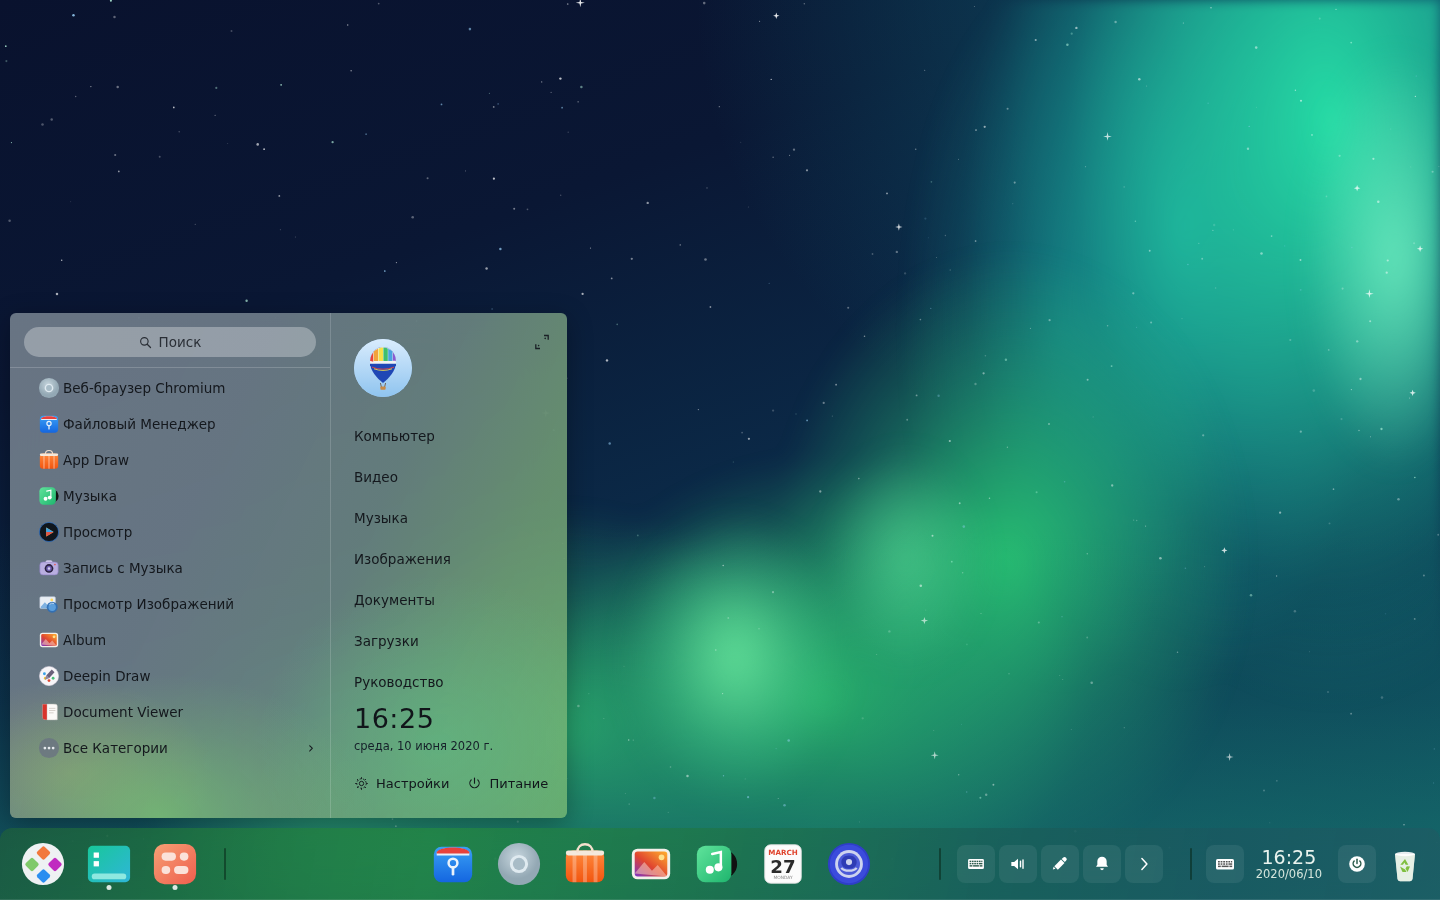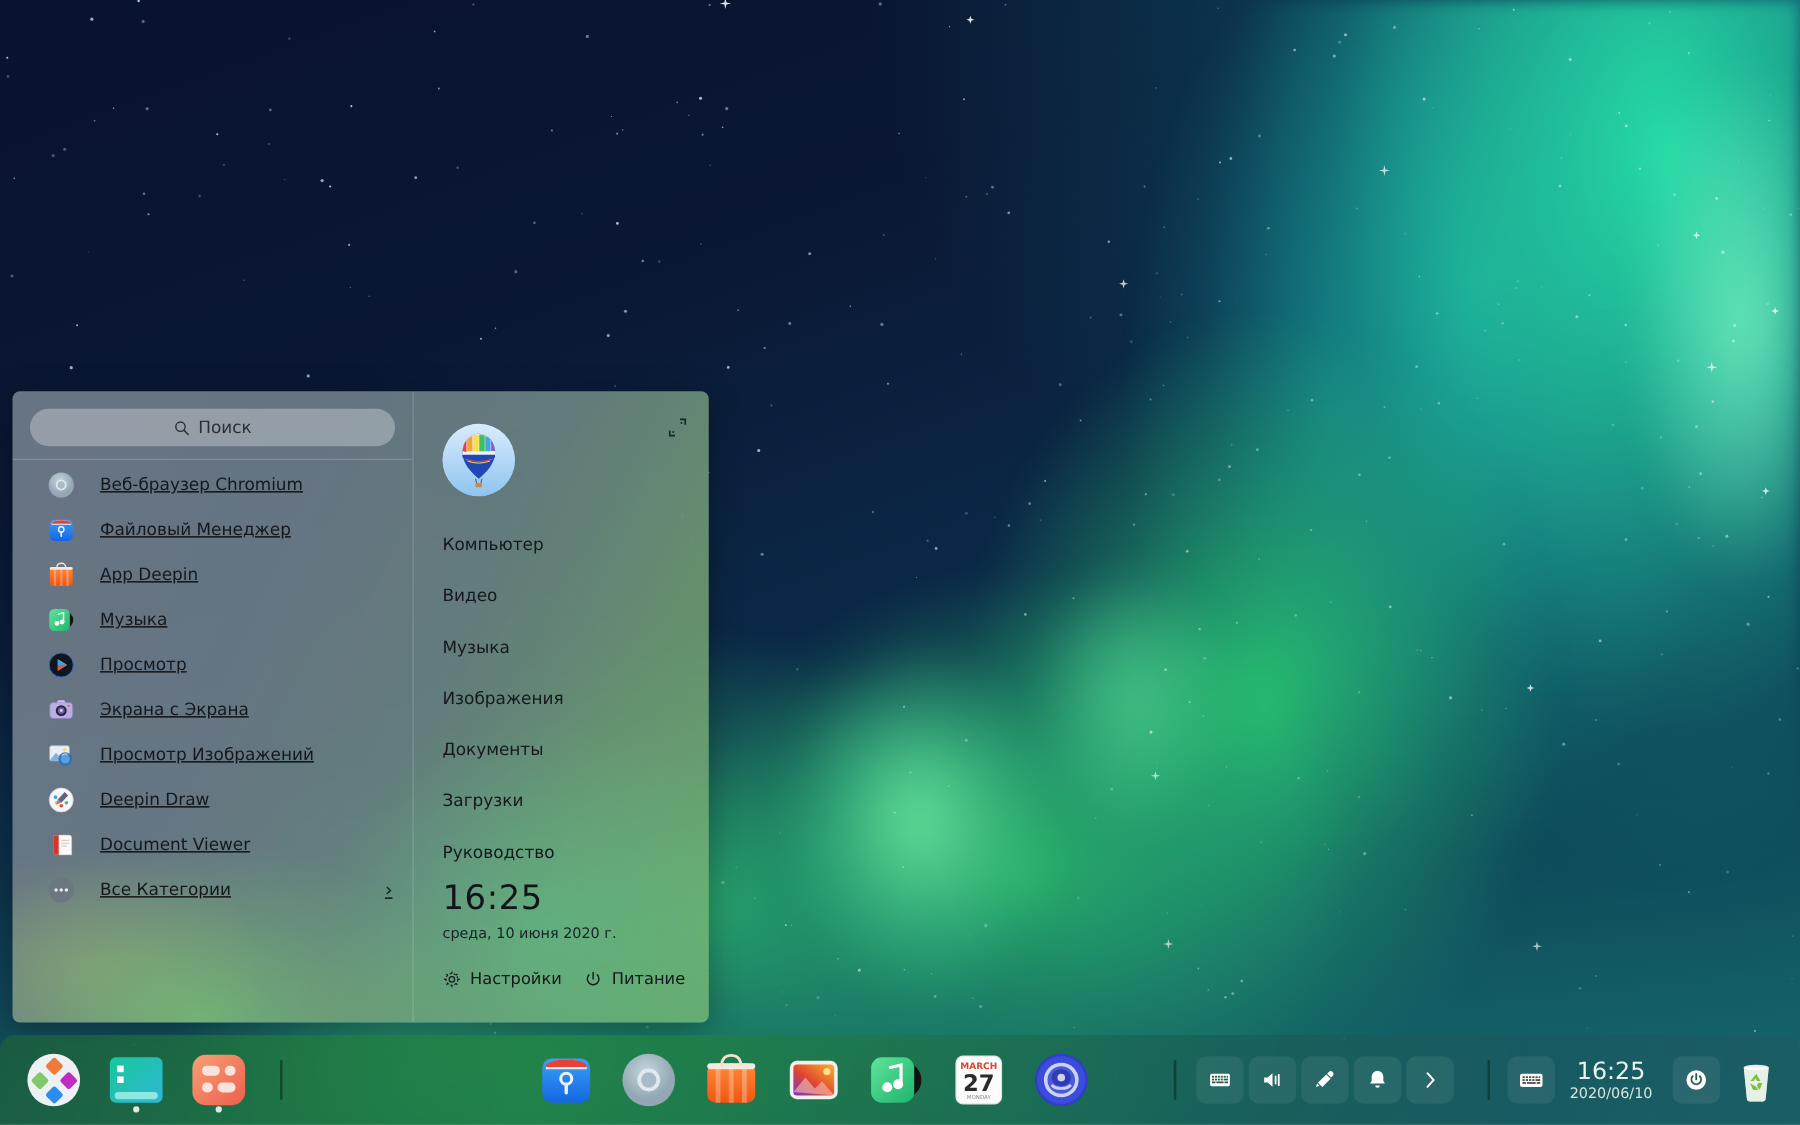--- a/index.html
+++ b/index.html
@@ -75,23 +75,22 @@
   #search-box {
     height:30px; border-radius:15px; background:rgba(255,255,255,0.30);
     display:flex; align-items:center; justify-content:center; gap:7px;
     border:none; width:100%;
   }
   #search-box .ph { font-size:13.5px; color:#2a2f36; }
   .sep-line { height:1px; background:rgba(255,255,255,0.18); }
 
   #app-list { flex:1; padding-top:2px; overflow:hidden; }
   .app-row {
-    height:36px; display:flex; align-items:center; gap:20px;
+    height:36px; display:flex; align-items:center; gap:3px;
     padding:0 16px 0 28px;
-    text-decoration:underline;
   }
   .app-row .lbl { font-size:13.5px; color:#14181d; white-space:nowrap; }
   .app-ico { width:22px; height:22px; flex:0 0 22px; position:relative; }
   .chev { margin-left:auto; color:#14181d; font-size:15px; line-height:1; }
 
   
   #launcher-right {
     position:relative; z-index:2; flex:1; height:100%;
     padding:22px 0 0 23px;
     border-left:1px solid rgba(255,255,255,0.16);
@@ -635,21 +634,21 @@
                 <rect x="4" y="10" width="40" height="33" rx="7" fill="url(#asg)"></rect>
                 <g opacity="0.28" fill="#ffffff">
                   <rect x="11" y="10" width="4" height="33"></rect>
                   <rect x="22" y="10" width="4" height="33"></rect>
                   <rect x="33" y="10" width="4" height="33"></rect>
                 </g>
                 <rect x="4" y="10" width="40" height="5" rx="2.5" fill="#f4e9dc"></rect>
                 <path d="M16 12c0-6 3.6-8.6 8-8.6S32 6 32 12" fill="none" stroke="#f4e0cd" stroke-width="2.4"></path>
               </svg>
             </span>
-            <span class="lbl">App Deepin</span>
+            <span class="lbl">App Draw</span>
           </div>
           <div class="app-row">
             <span class="app-ico">
               <svg width="22" height="22" viewBox="0 0 48 48">
                 <circle cx="30" cy="24" r="15" fill="#111"></circle>
                 <defs>
                   <linearGradient id="mug" x1="0" y1="0" x2="1" y2="1">
                     <stop offset="0%" stop-color="#5fe39b"></stop>
                     <stop offset="100%" stop-color="#1fb56e"></stop>
                   </linearGradient>
@@ -679,34 +678,52 @@
               <svg width="22" height="22" viewBox="0 0 48 48">
                 <rect x="4" y="11" width="40" height="28" rx="7" fill="#b9aee0"></rect>
                 <rect x="4" y="11" width="40" height="28" rx="7" fill="none" stroke="#8d7fc4" stroke-width="1.4"></rect>
                 <path d="M16 11l3-4h10l3 4z" fill="#cdc4ea"></path>
                 <circle cx="24" cy="25" r="9.5" fill="#2a2140"></circle>
                 <circle cx="24" cy="25" r="6" fill="#6f5fb0"></circle>
                 <circle cx="24" cy="25" r="2.6" fill="#d8cff2"></circle>
                 <circle cx="37" cy="16.5" r="1.8" fill="#e8524a"></circle>
               </svg>
             </span>
-            <span class="lbl">Экрана с Экрана</span>
+            <span class="lbl">Запись с Музыка</span>
           </div>
           <div class="app-row">
             <span class="app-ico">
               <svg width="22" height="22" viewBox="0 0 48 48">
                 <rect x="4" y="8" width="34" height="26" rx="3" fill="#e9eef4" stroke="#b9c5d3" stroke-width="1.2"></rect>
                 <path d="M6 30l9-10 7 8 5-5 9 11H6z" fill="#7fb1e0"></path>
                 <circle cx="30" cy="15" r="3" fill="#ffd85e"></circle>
                 <circle cx="31" cy="31" r="12" fill="#2f6fb5" opacity="0.92"></circle>
                 <circle cx="31" cy="31" r="8" fill="#5fa3e0" opacity="0.9"></circle>
                 <path d="M25 25a9 9 0 0 1 10-2" stroke="#dff0ff" stroke-width="2" fill="none" opacity="0.8"></path>
               </svg>
             </span>
             <span class="lbl">Просмотр Изображений</span>
+          </div>
+          <div class="app-row">
+            <span class="app-ico">
+              <svg width="22" height="22" viewBox="0 0 48 48">
+                <rect x="4" y="8" width="40" height="32" rx="6" fill="#f4f0ea"></rect>
+                <defs>
+                  <linearGradient id="alg" x1="0" y1="1" x2="1" y2="0">
+                    <stop offset="0%" stop-color="#7a34c9"></stop>
+                    <stop offset="45%" stop-color="#e0452f"></stop>
+                    <stop offset="100%" stop-color="#ffb02e"></stop>
+                  </linearGradient>
+                </defs>
+                <rect x="7" y="11" width="34" height="26" rx="3" fill="url(#alg)"></rect>
+                <path d="M7 34l10-12 8 9 6-6 10 12z" fill="#f7cdbd" opacity="0.55"></path>
+                <circle cx="35" cy="17" r="3" fill="#ffe08a"></circle>
+              </svg>
+            </span>
+            <span class="lbl">Album</span>
           </div>
           <div class="app-row">
             <span class="app-ico">
               <svg width="22" height="22" viewBox="0 0 48 48">
                 <circle cx="24" cy="24" r="21" fill="#f7f5f8"></circle>
                 <circle cx="24" cy="24" r="21" fill="none" stroke="#d9d2de" stroke-width="1.2"></circle>
                 <circle cx="14" cy="19" r="3.1" fill="#3aa2e8"></circle>
                 <circle cx="16" cy="29" r="3.1" fill="#f2c230"></circle>
                 <circle cx="24" cy="34" r="3.1" fill="#e0452f"></circle>
                 <circle cx="33" cy="29" r="3.1" fill="#49c07a"></circle>

